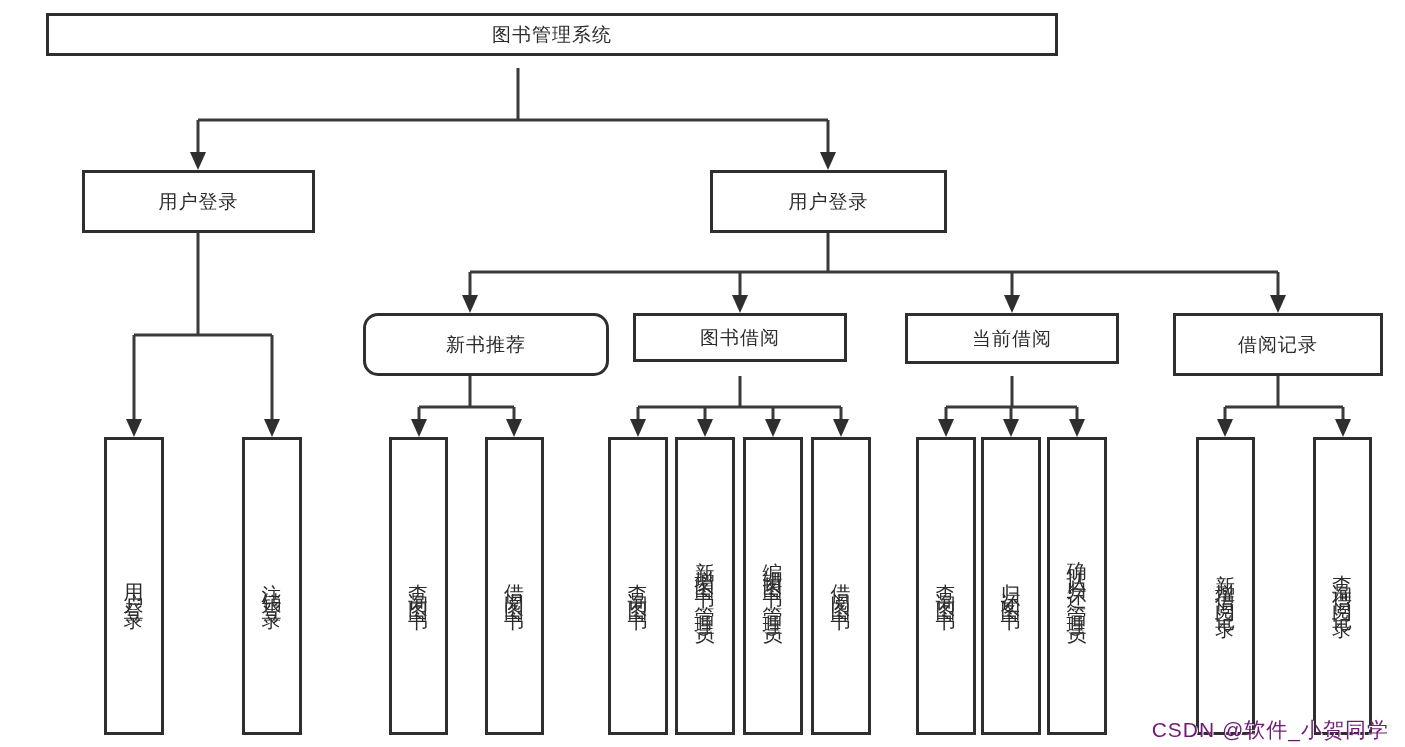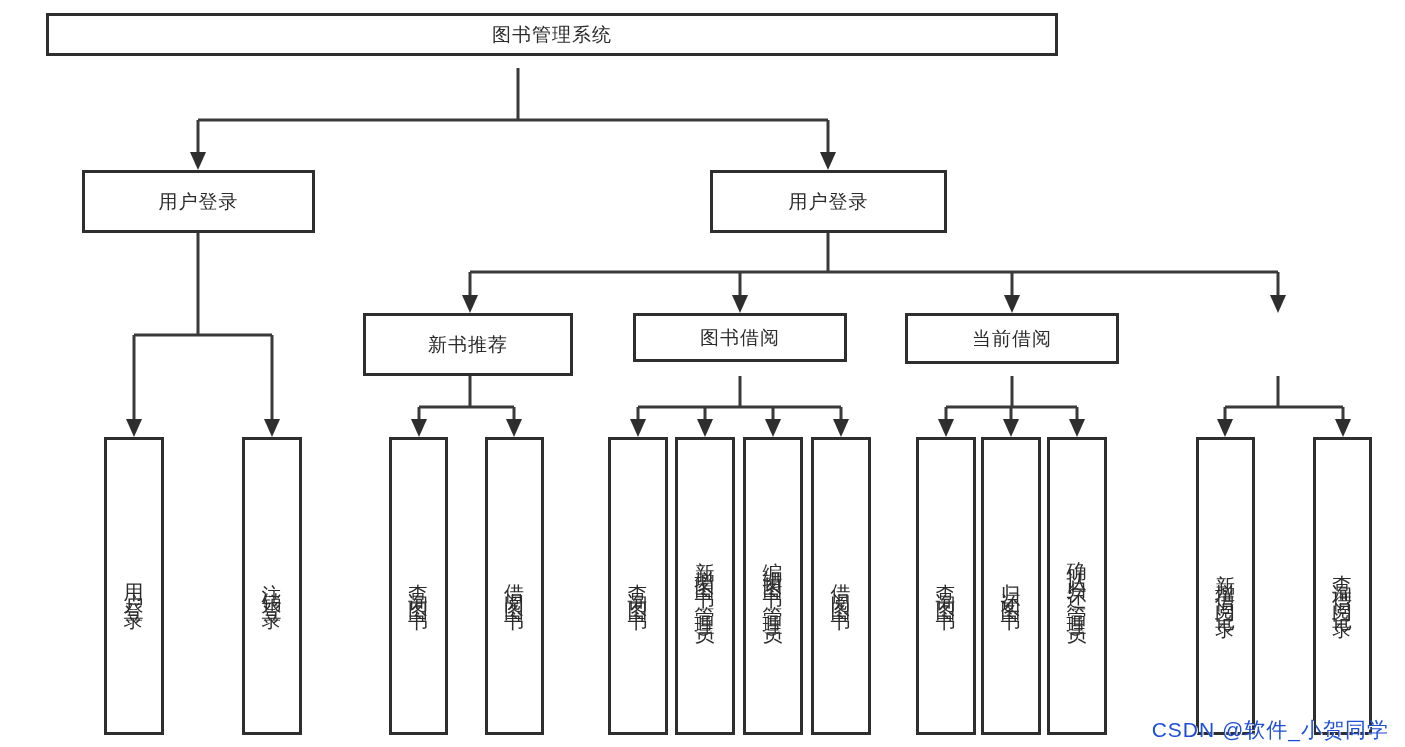--- a/index.html
+++ b/index.html
@@ -41,21 +41,21 @@
     font-size: 20px;
     letter-spacing: 9px;
     line-height: 1;
   }
   .watermark {
     position: absolute;
     right: 16px;
     bottom: 3px;
     font-size: 21px;
     letter-spacing: 1px;
-    color: #1d4ed8;
+    color: #701a75;
     text-shadow: 1px 1px 0 #ffffff;
     z-index: 5;
     white-space: nowrap;
   }
 </style>
 </head>
 <body>
 
 <div class="canvas">
 
@@ -97,23 +97,24 @@
       <polygon points="1217,419 1233,419 1225,437"></polygon>
       <polygon points="1335,419 1351,419 1343,437"></polygon>
     </g>
   </svg>
 
   <div class="box h-box" style="left:10px; top:13px; width:1012px; height:43px;margin-left:36px;">图书管理系统</div>
 
   <div class="box h-box" style="left:82px; top:170px; width:233px; height:63px;">用户登录</div>
   <div class="box h-box" style="left:710px; top:170px; width:237px; height:63px;">用户登录</div>
 
-  <div class="box h-box" style="left:363px; top:313px; width:210px; height:63px;">新书推荐</div>
+  <div class="box h-box" style="left:363px; top:313px; width:246px; height:63px;border-radius:15px;">新书推荐</div>
   <div class="box h-box" style="left:633px; top:313px; width:214px; height:49px;">图书借阅</div>
   <div class="box h-box" style="left:905px; top:313px; width:214px; height:51px;">当前借阅</div>
+  <div class="box h-box" style="left:1173px; top:313px; width:210px; height:63px;">借阅记录</div>
 
   <div class="box v-box" style="left:104px; top:437px; width:60px; height:298px;">用户登录</div>
   <div class="box v-box" style="left:242px; top:437px; width:60px; height:298px;">注销登录</div>
 
   <div class="box v-box" style="left:389px; top:437px; width:59px; height:298px;">查询图书</div>
   <div class="box v-box" style="left:485px; top:437px; width:59px; height:298px;">借阅图书</div>
 
   <div class="box v-box" style="left:608px; top:437px; width:60px; height:298px;">查询图书</div>
   <div class="box v-box" style="left:675px; top:437px; width:60px; height:298px;">新增图书（管理员）</div>
   <div class="box v-box" style="left:743px; top:437px; width:60px; height:298px;">编辑图书（管理员）</div>

